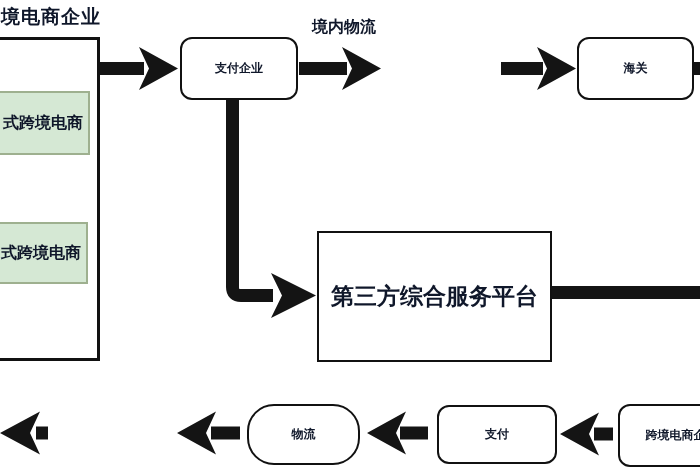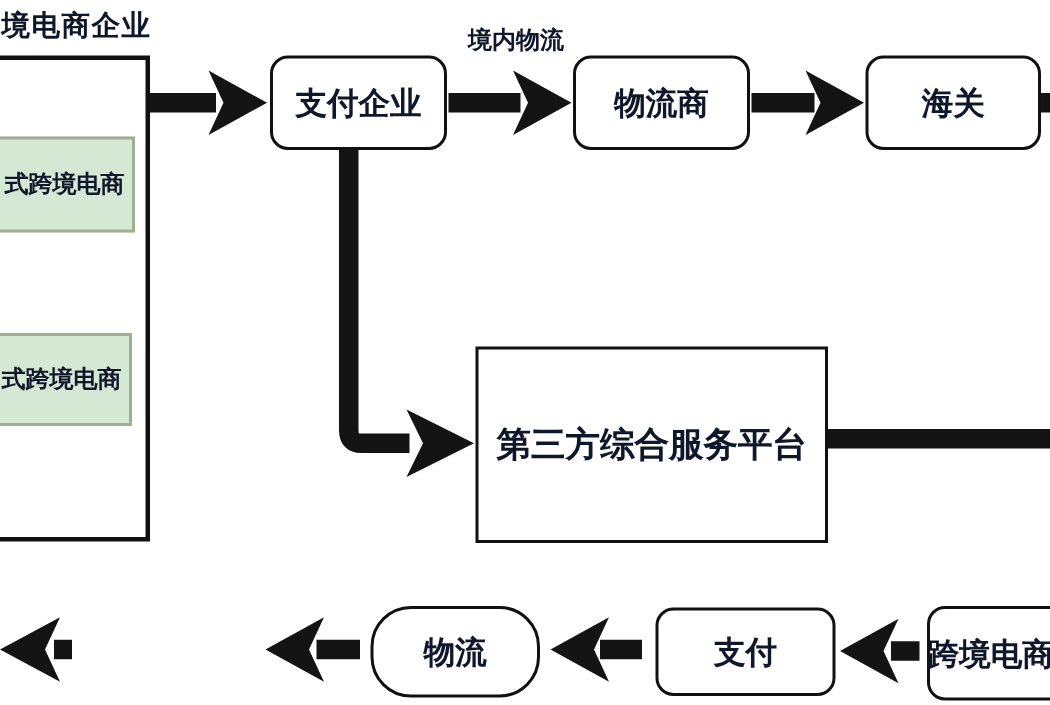--- a/index.html
+++ b/index.html
@@ -47,21 +47,21 @@
   .green-box.g1 { left: -40px; top: 91px;  width: 130px; height: 64px; }
   .green-box.g2 { left: -40px; top: 222px; width: 128px; height: 62px; }
 
   .node {
     background: #ffffff;
     border: 2.5px solid #111111;
     border-radius: 12px;
     display: flex;
     align-items: center;
     justify-content: center;
-    font-size: 21px;
+    font-size: 12px;
     font-weight: 600;
     white-space: nowrap;
   }
   .node.pay-ent   { left: 180px; top: 37px;  width: 118px; height: 63px; }
   .node.logistics-provider { left: 382px; top: 37px; width: 118px; height: 63px; }
   .node.customs   { left: 577px; top: 37px;  width: 117px; height: 63px; }
   .node.clearance { left: 58px;  top: 404px; width: 117px; height: 61px; }
   .node.logistics { left: 247px; top: 404px; width: 113px; height: 61px; border-radius: 27px; }
   .node.payment   { left: 437px; top: 405px; width: 120px; height: 59px; font-family: Liberation Serif, serif; }
   .node.cbe-right { left: 618px; top: 404px; width: 127px; height: 63px; }
@@ -141,23 +141,20 @@
   <div class="abs green-box g2">
     <span>式跨境电商</span>
   </div>
 
   <div class="abs node pay-ent">
     <span>支付企业</span>
   </div>
 
   <div class="abs edge-label">境内物流</div>
 
-  <div class="abs node logistics-provider">
-    <span>物流商</span>
-  </div>
 
   <div class="abs node customs">
     <span>海关</span>
   </div>
 
   <div class="abs platform-box">
     <span>第三方综合服务平台</span>
   </div>
 
   <div class="abs node cbe-right">

